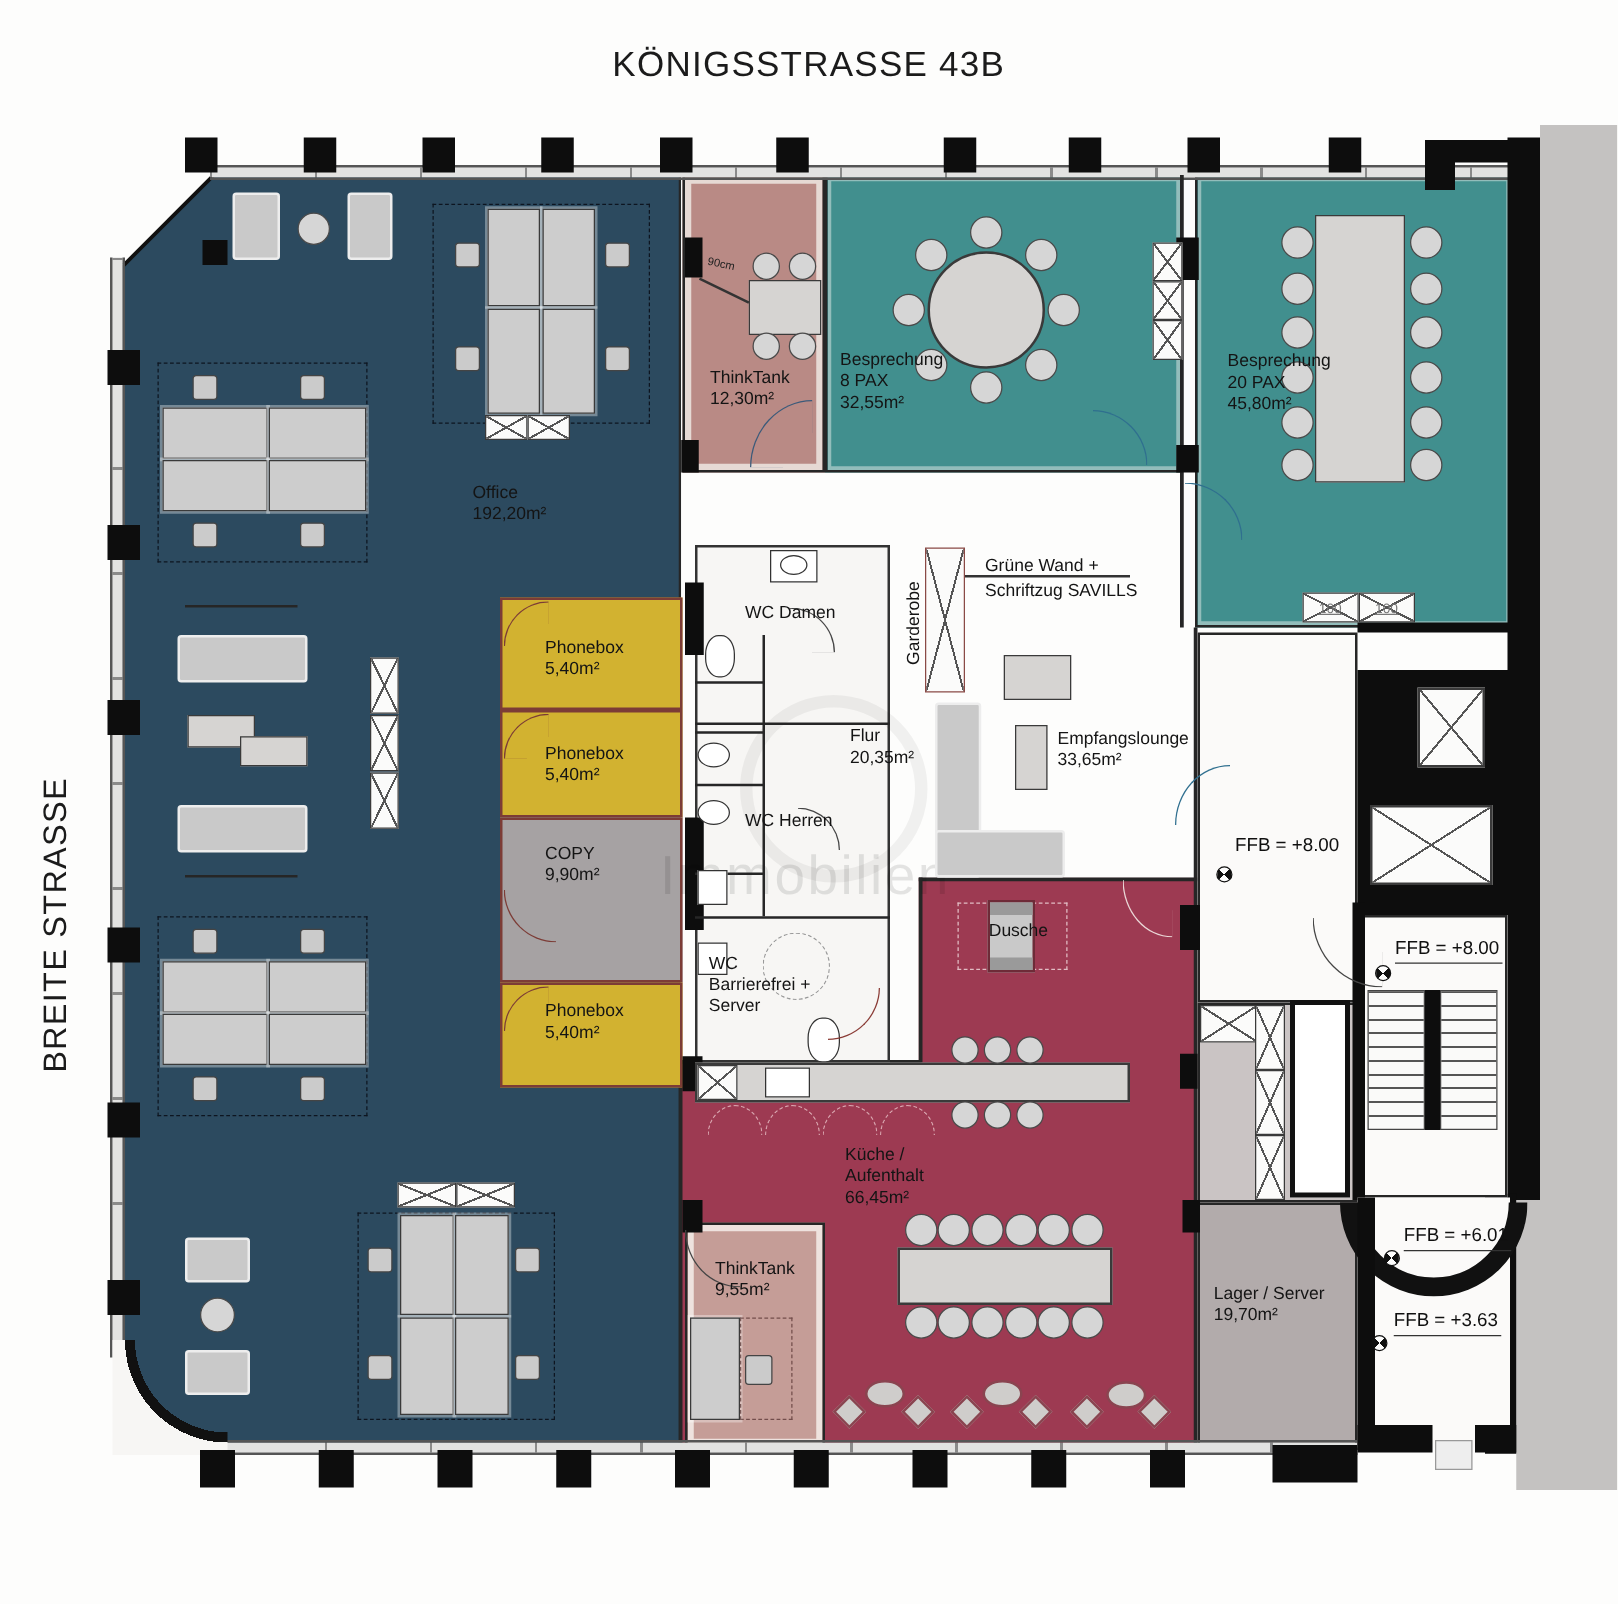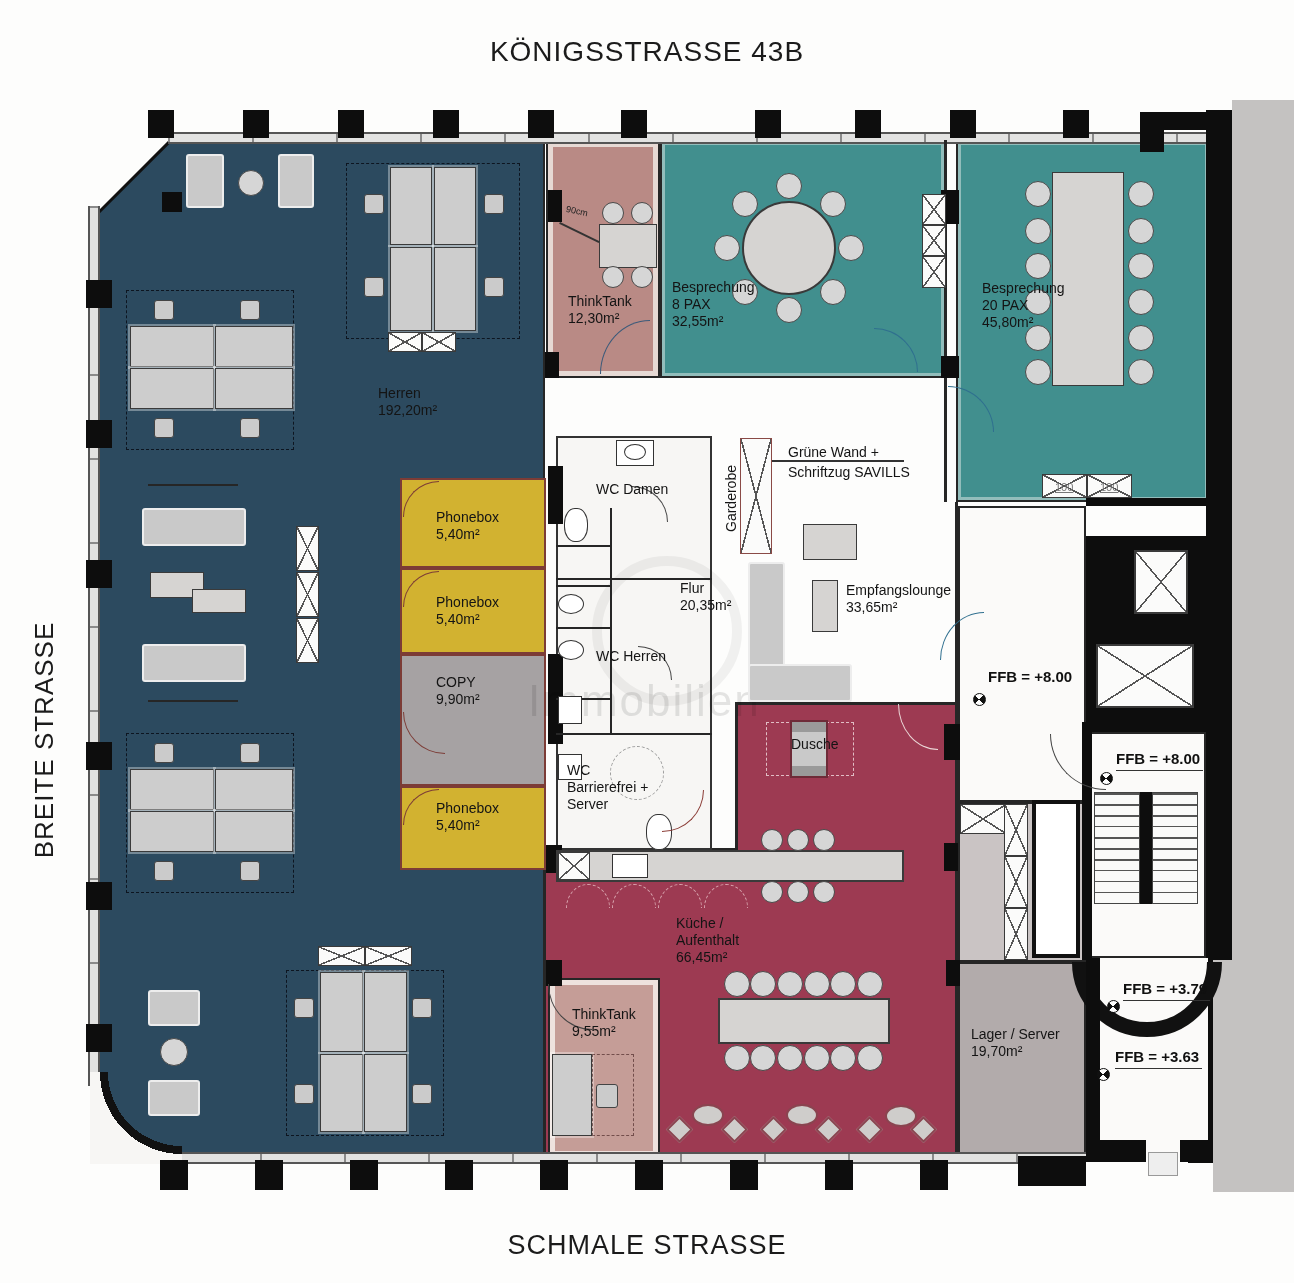--- a/index.html
+++ b/index.html
@@ -21,42 +21,41 @@
   .sf{position:absolute;background:#c9c9c9;border:2px solid #ededed;border-radius:3px;box-sizing:border-box;}
   .c1{position:absolute;width:20px;height:20px;background:#cbcbcb;border:1.5px solid #444;border-radius:3px;box-sizing:border-box;}
   .c2{position:absolute;width:26px;height:26px;background:#d6d6d6;border:1.5px solid #4a4a4a;border-radius:50%;box-sizing:border-box;}
   .c3{position:absolute;width:22px;height:22px;background:#d6d6d6;border:1.5px solid #4a4a4a;border-radius:50%;box-sizing:border-box;}
   .ds{position:absolute;border:1.2px dashed rgba(8,12,22,.85);box-sizing:border-box;}
   .xb{position:absolute;border:1.5px solid #3a3a3a;box-sizing:border-box;background:
       linear-gradient(to top right, rgba(0,0,0,0) calc(50% - .8px), #555 calc(50% - .8px) calc(50% + .8px), rgba(0,0,0,0) calc(50% + .8px)),
       linear-gradient(to bottom right, rgba(0,0,0,0) calc(50% - .8px), #555 calc(50% - .8px) calc(50% + .8px), rgba(0,0,0,0) calc(50% + .8px)),
       #fbfbfa;}
   .fx{position:absolute;background:#fff;border:1.5px solid #333;box-sizing:border-box;}
-  .ffb{position:absolute;font-weight:bold;font-size:15px;color:#101010;white-space:nowrap;}
+  .ffb{position:absolute;font-weight:normal;font-size:15px;color:#101010;white-space:nowrap;}
   .ul{border-bottom:1.6px solid #333;padding:0 3px 3px 0;}
   .lv{position:absolute;width:13px;height:13px;border:1.2px solid #111;border-radius:50%;box-sizing:border-box;
       background:conic-gradient(from 45deg,#101010 0 25%,#fdfdfd 0 50%,#101010 0 75%,#fdfdfd 0);}
   .aTL{position:absolute;border-top:1.6px solid;border-left:1.6px solid;border-top-left-radius:100% 100%;box-sizing:border-box;}
   .aTR{position:absolute;border-top:1.6px solid;border-right:1.6px solid;border-top-right-radius:100% 100%;box-sizing:border-box;}
   .aBL{position:absolute;border-bottom:1.6px solid;border-left:1.6px solid;border-bottom-left-radius:100% 100%;box-sizing:border-box;}
   .aBR{position:absolute;border-bottom:1.6px solid;border-right:1.6px solid;border-bottom-right-radius:100% 100%;box-sizing:border-box;}
   .bd{position:absolute;width:19px;height:19px;background:#cfcdcb;border:2px solid #8a4450;transform:rotate(45deg);box-sizing:border-box;}
   .bo{position:absolute;width:32px;height:22px;background:#cfcdcb;border:2px solid #8a4450;border-radius:50%;box-sizing:border-box;}
   .dc{position:absolute;border:1.2px dashed #999;border-radius:50%;box-sizing:border-box;}
   .tiny{position:absolute;font-size:11px;color:#777;white-space:nowrap;text-decoration:underline;}
   .stair{position:absolute;background:repeating-linear-gradient(to bottom,#555 0 1.5px,#fafaf9 1.5px 11px);border:1px solid #444;box-sizing:border-box;}
 </style>
 </head>
 <body>
 
 <div class="page">
 
   <div class="big" style="left:0;right:0;top:36px;text-align:center;">KÖNIGSSTRASSE 43B</div>
   <div class="big" style="left:44px;top:740px;transform:translate(-50%,-50%) rotate(-90deg);font-size:26px;">BREITE STRASSE</div>
-  <div class="big" style="left:0;right:0;top:1230px;text-align:center;font-size:27px;">SCHMALE STRASSE</div>
 
   <div class="a" style="left:1232px;top:100px;width:62px;height:1092px;background:#c4c2c1;"></div>
   <div class="a" style="left:1213px;top:945px;width:20px;height:247px;background:#c4c2c1;"></div>
 
   <div class="room" style="left:98px;top:138px;width:447px;height:1018px;background:#2c4a5f;clip-path:polygon(74px 0,100% 0,100% 100%,0 100%,0 74px);"></div>
   <div class="a" style="left:98px;top:211px;width:106px;height:3px;background:#111;transform:rotate(-45deg);transform-origin:0 0;"></div>
   <div class="room" style="left:546px;top:140px;width:114px;height:238px;background:#b98a85;box-shadow:inset 0 0 0 5px rgba(246,243,239,.75);"></div>
   <div class="room" style="left:660px;top:140px;width:286px;height:238px;background:#418f8e;box-shadow:inset 0 0 0 3px rgba(246,246,241,.45);"></div>
   <div class="room" style="left:956px;top:140px;width:254px;height:362px;background:#418f8e;box-shadow:inset 0 0 0 3px rgba(246,246,241,.45);"></div>
 
@@ -332,21 +331,21 @@
   <div class="aTR" style="left:948px;top:386px;width:46px;height:46px;color:#2f6f8f;"></div>
   <div class="aTL" style="left:940px;top:612px;width:44px;height:48px;color:#2f6f8f;"></div>
   <div class="aBL" style="left:898px;top:704px;width:40px;height:46px;color:rgba(250,245,240,.85);"></div>
   <div class="aBL" style="left:1050px;top:734px;width:56px;height:56px;color:#444;"></div>
   <div class="aTR" style="left:632px;top:486px;width:36px;height:36px;color:#444;"></div>
   <div class="aTR" style="left:638px;top:646px;width:34px;height:34px;color:#444;"></div>
   <div class="aBR" style="left:662px;top:790px;width:42px;height:42px;color:#8a3b35;"></div>
   <div class="aBL" style="left:548px;top:984px;width:44px;height:46px;color:#444;"></div>
 
   <div class="lb" style="left:378px;top:385px;">
-    <span>Herren</span>
+    <span>Office</span>
     <span>192,20m²</span>
   </div>
   <div class="lb" style="left:568px;top:293px;">
     <span>ThinkTank</span>
     <span>12,30m²</span>
   </div>
   <div class="lb" style="left:672px;top:279px;">
     <span>Besprechung</span>
     <span>8 PAX</span>
     <span>32,55m²</span>
@@ -404,18 +403,18 @@
   </div>
   <div class="lb" style="left:971px;top:1026px;">
     <span>Lager / Server</span>
     <span>19,70m²</span>
   </div>
 
   <div class="ffb" style="left:988px;top:668px;">FFB = +8.00</div>
   <div class="lv" style="left:973px;top:693px;"></div>
   <div class="ffb" style="left:1116px;top:750px;"><span class="ul">FFB = +8.00</span></div>
   <div class="lv" style="left:1100px;top:772px;"></div>
-  <div class="ffb" style="left:1123px;top:980px;"><span class="ul">FFB = +3.79</span></div>
+  <div class="ffb" style="left:1123px;top:980px;"><span class="ul">FFB = +6.01</span></div>
   <div class="lv" style="left:1107px;top:1000px;"></div>
   <div class="ffb" style="left:1115px;top:1048px;"><span class="ul">FFB = +3.63</span></div>
   <div class="lv" style="left:1097px;top:1068px;"></div>
 
 </div>
 
 </body></html>

